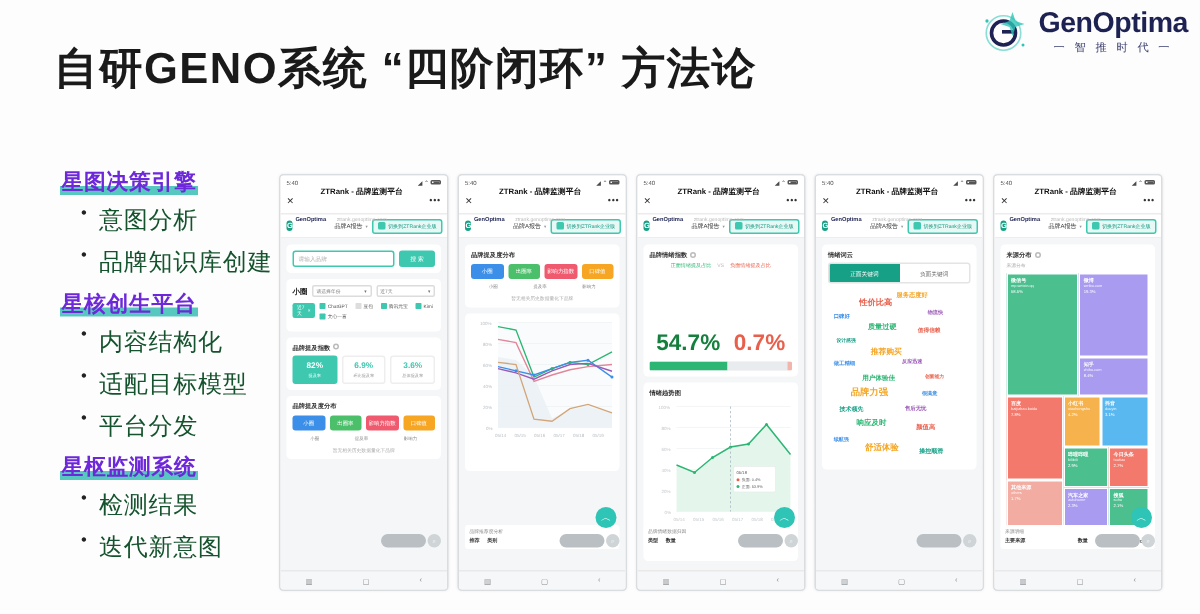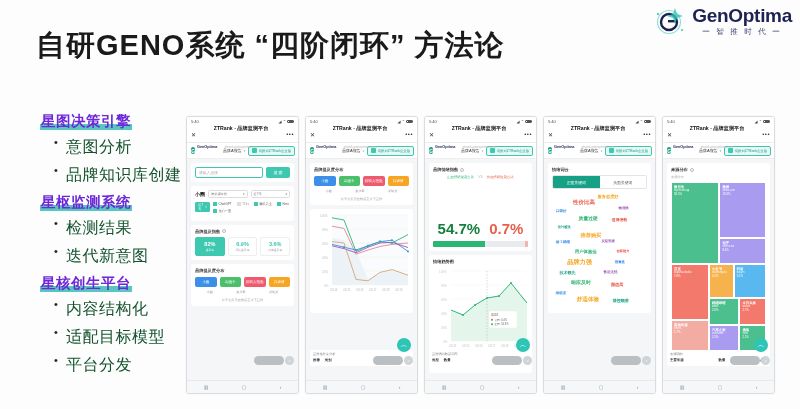--- a/index.html
+++ b/index.html
@@ -231,34 +231,34 @@
     <div class="ol-item">意图分析</div>
   </div>
 
   <div class="ol-group">
     <div class="ol-item">品牌知识库创建</div>
   </div>
 
   <div class="ol-group">
     <div class="ol-head">
       <span class="hl"></span>
-      <span>星枢监测系统</span>
-    </div>
-    <div class="ol-item">检测结果</div>
-    <div class="ol-item">迭代新意图</div>
+      <span>星核创生平台</span>
+    </div>
+    <div class="ol-item">内容结构化</div>
+    <div class="ol-item">适配目标模型</div>
+    <div class="ol-item">平台分发</div>
   </div>
 
   <div class="ol-group">
     <div class="ol-head">
       <span class="hl"></span>
-      <span>星核创生平台</span>
-    </div>
-    <div class="ol-item">内容结构化</div>
-    <div class="ol-item">适配目标模型</div>
-    <div class="ol-item">平台分发</div>
+      <span>星枢监测系统</span>
+    </div>
+    <div class="ol-item">检测结果</div>
+    <div class="ol-item">迭代新意图</div>
   </div>
 </div>
 
 <div class="phones">
 
   <div class="phone">
     <div class="statusbar">
       <span>5:40</span>
       <span class="sb-icons">
         <span>◢</span>

